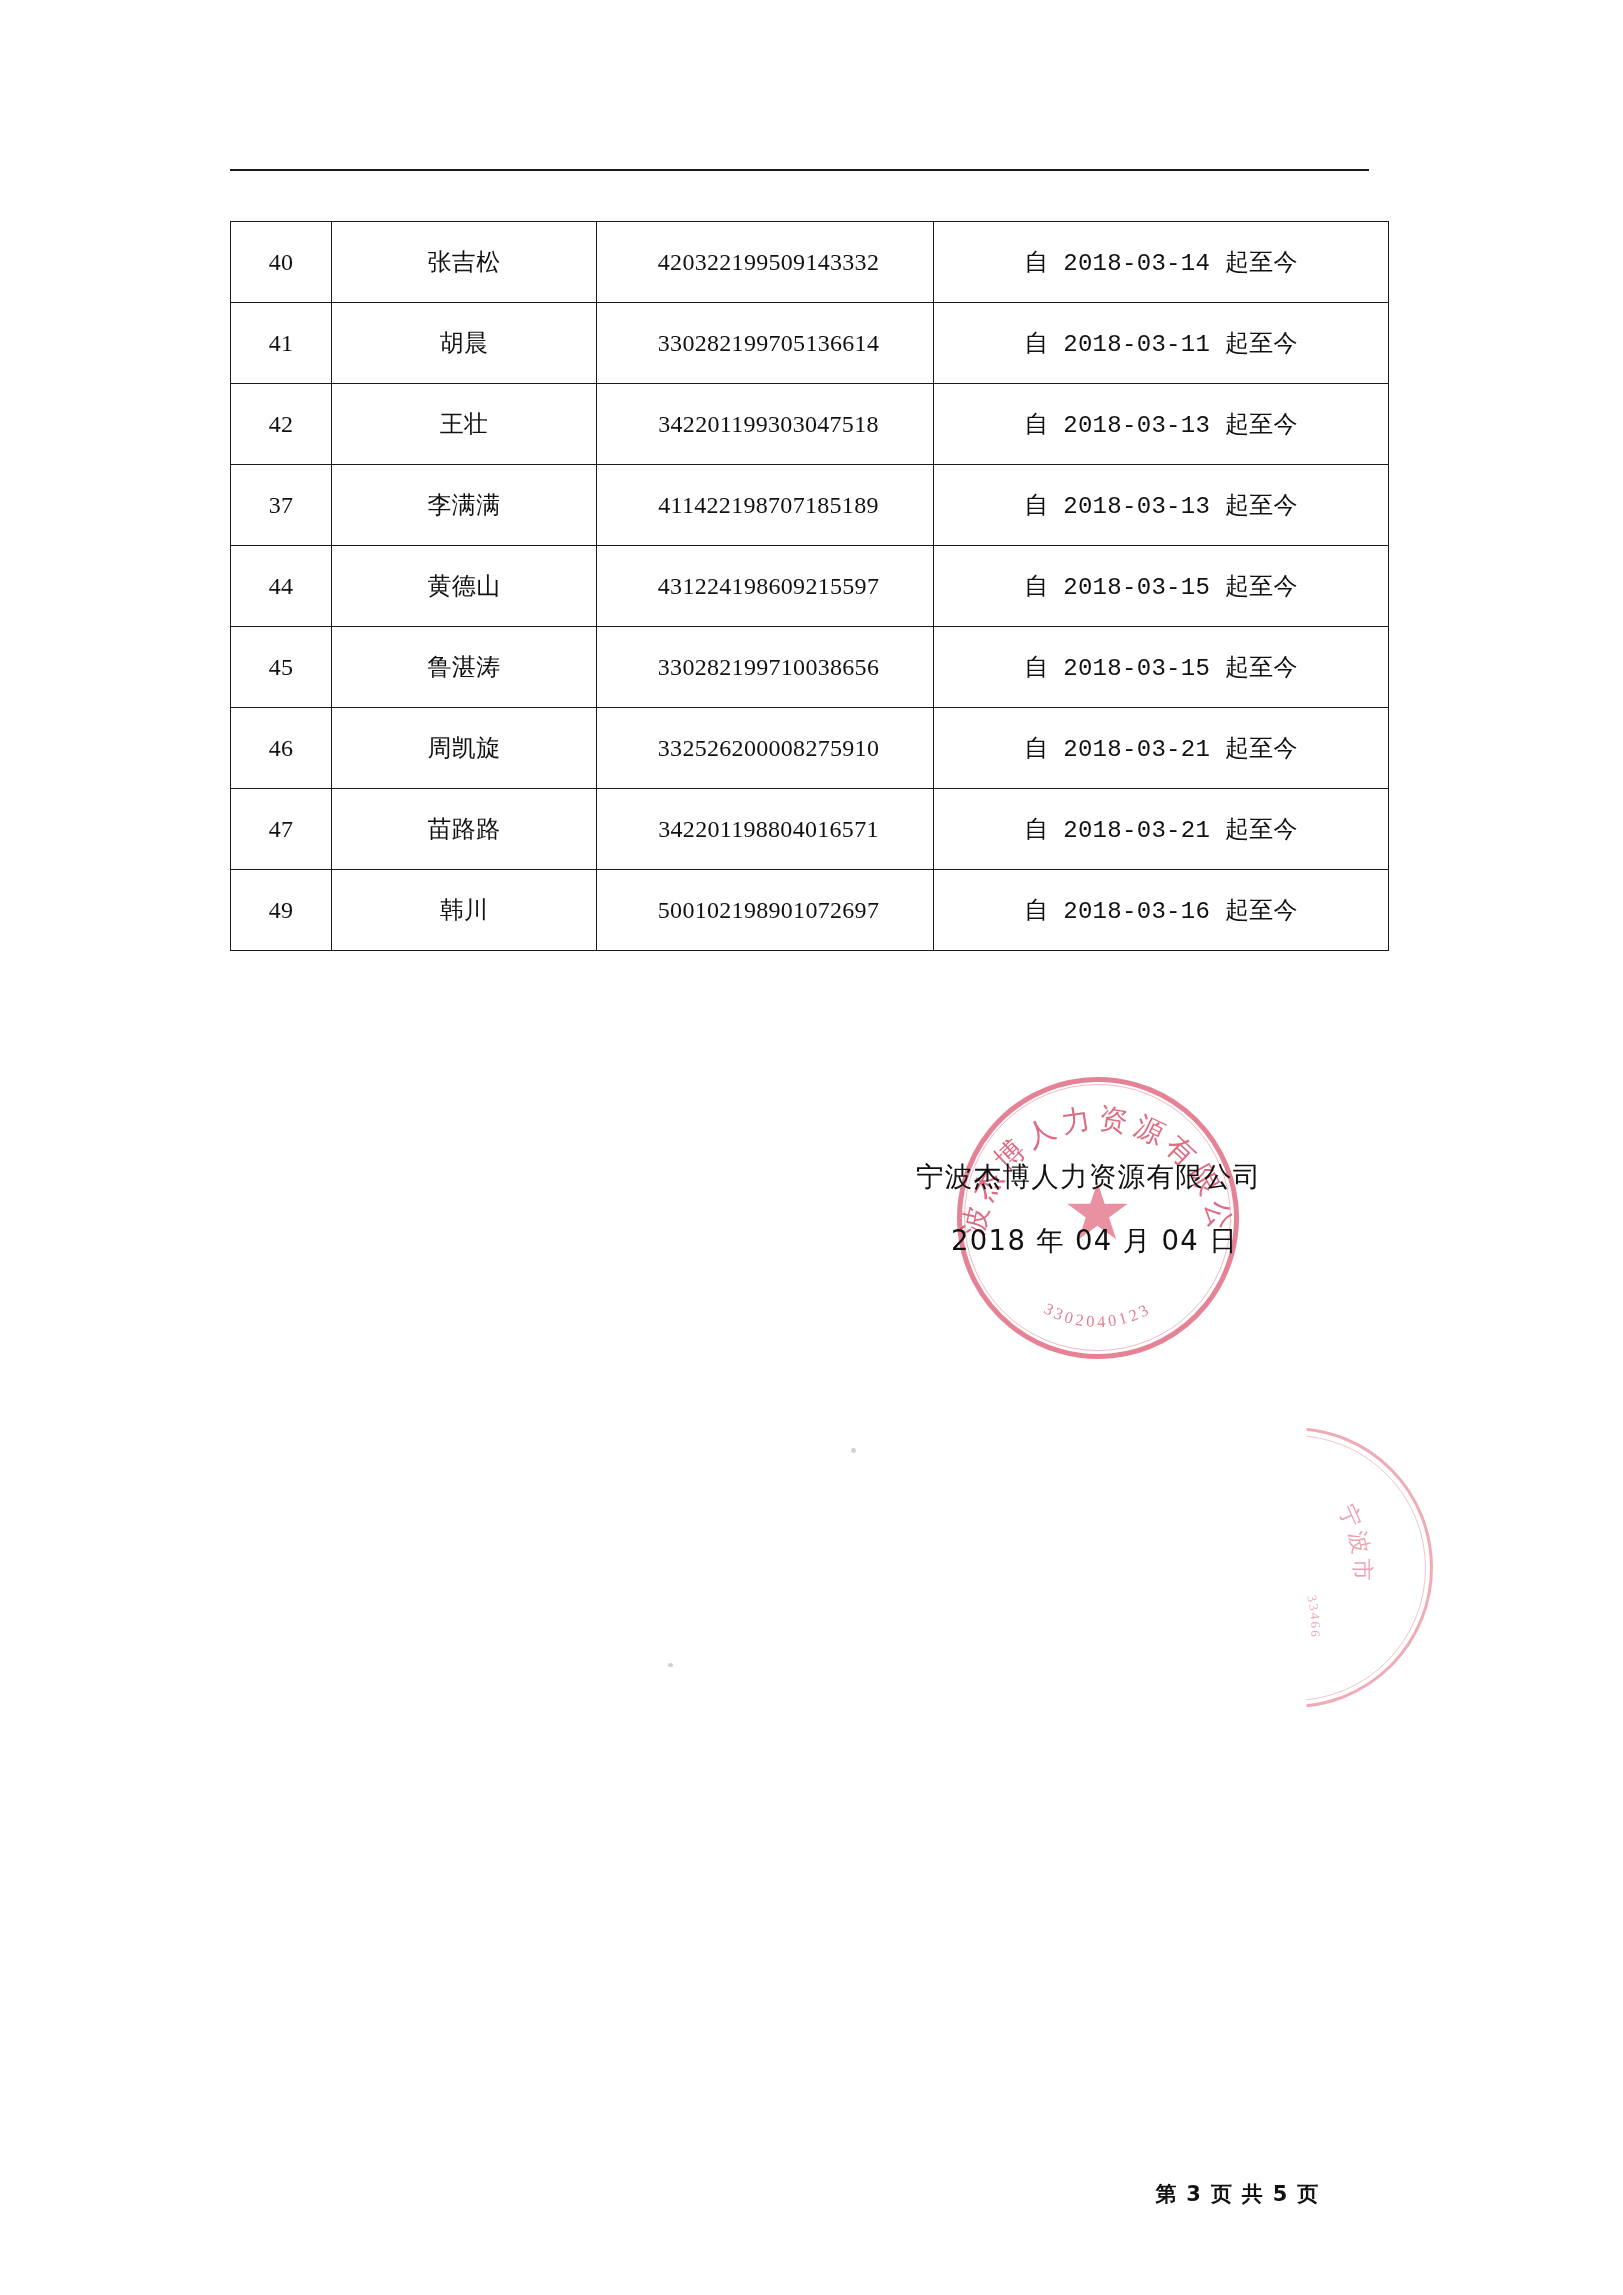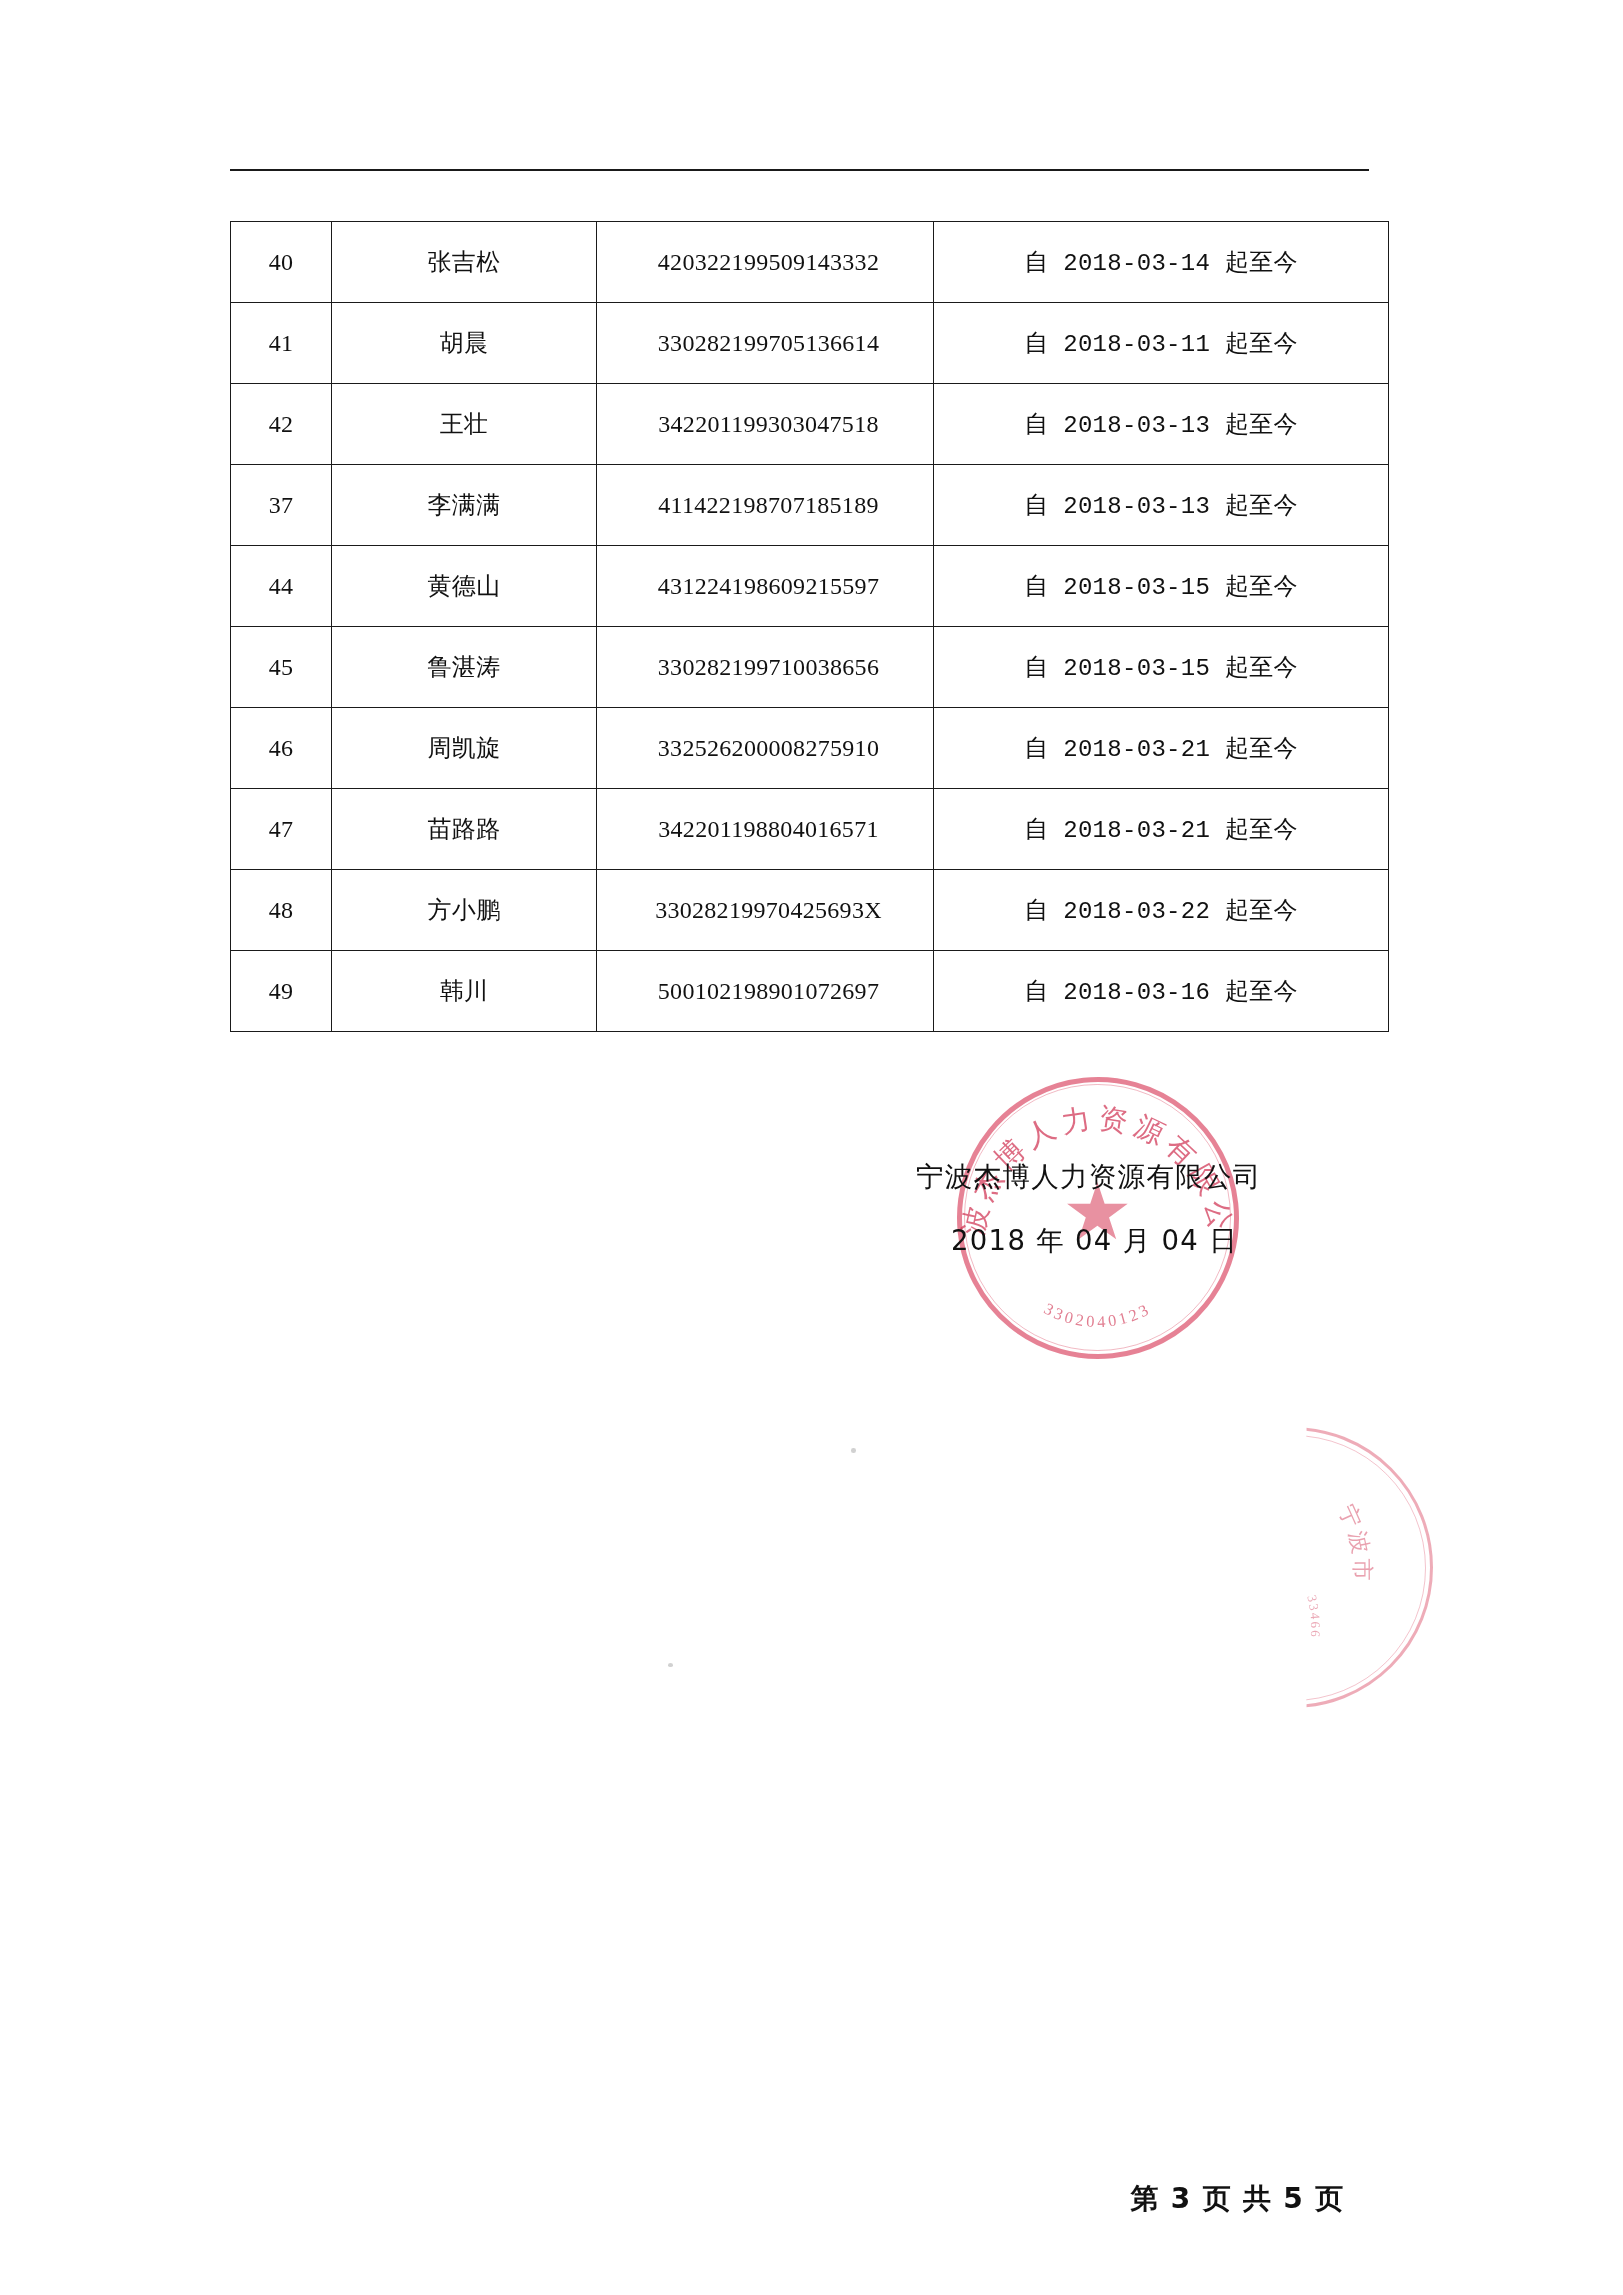--- a/index.html
+++ b/index.html
@@ -183,21 +183,21 @@
   }
 
   
   .footer {
     position: absolute;
     left: 1100px;
     top: 2180px;
     width: 275px;
     text-align: center;
     font-family: "DejaVu Sans", "Liberation Sans", sans-serif;
-    font-size: 28px;
+    font-size: 21px;
     letter-spacing: 1.3px;
     color: #111;
     font-weight: bold;
   }
 </style>
 </head>
 <body>
 
 <div class="page">
 
@@ -246,26 +246,20 @@
           <td class="col-idx">46</td>
           <td class="col-name">周凯旋</td>
           <td class="col-id">332526200008275910</td>
           <td class="col-period">自 2018-03-21 起至今</td>
         </tr>
         <tr>
           <td class="col-idx">47</td>
           <td class="col-name">苗路路</td>
           <td class="col-id">342201198804016571</td>
           <td class="col-period">自 2018-03-21 起至今</td>
-        </tr>
-        <tr>
-          <td class="col-idx">48</td>
-          <td class="col-name">方小鹏</td>
-          <td class="col-id">33028219970425693X</td>
-          <td class="col-period">自 2018-03-22 起至今</td>
         </tr>
         <tr>
           <td class="col-idx">49</td>
           <td class="col-name">韩川</td>
           <td class="col-id">500102198901072697</td>
           <td class="col-period">自 2018-03-16 起至今</td>
         </tr>
       </tbody>
     </table>
   </div>

